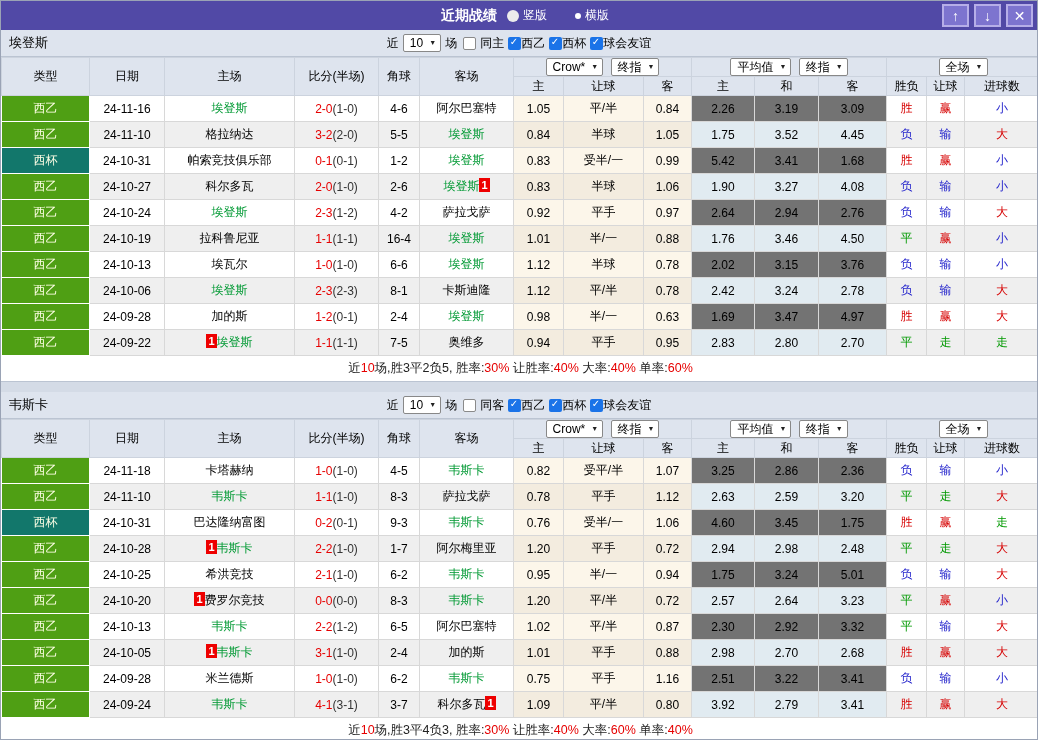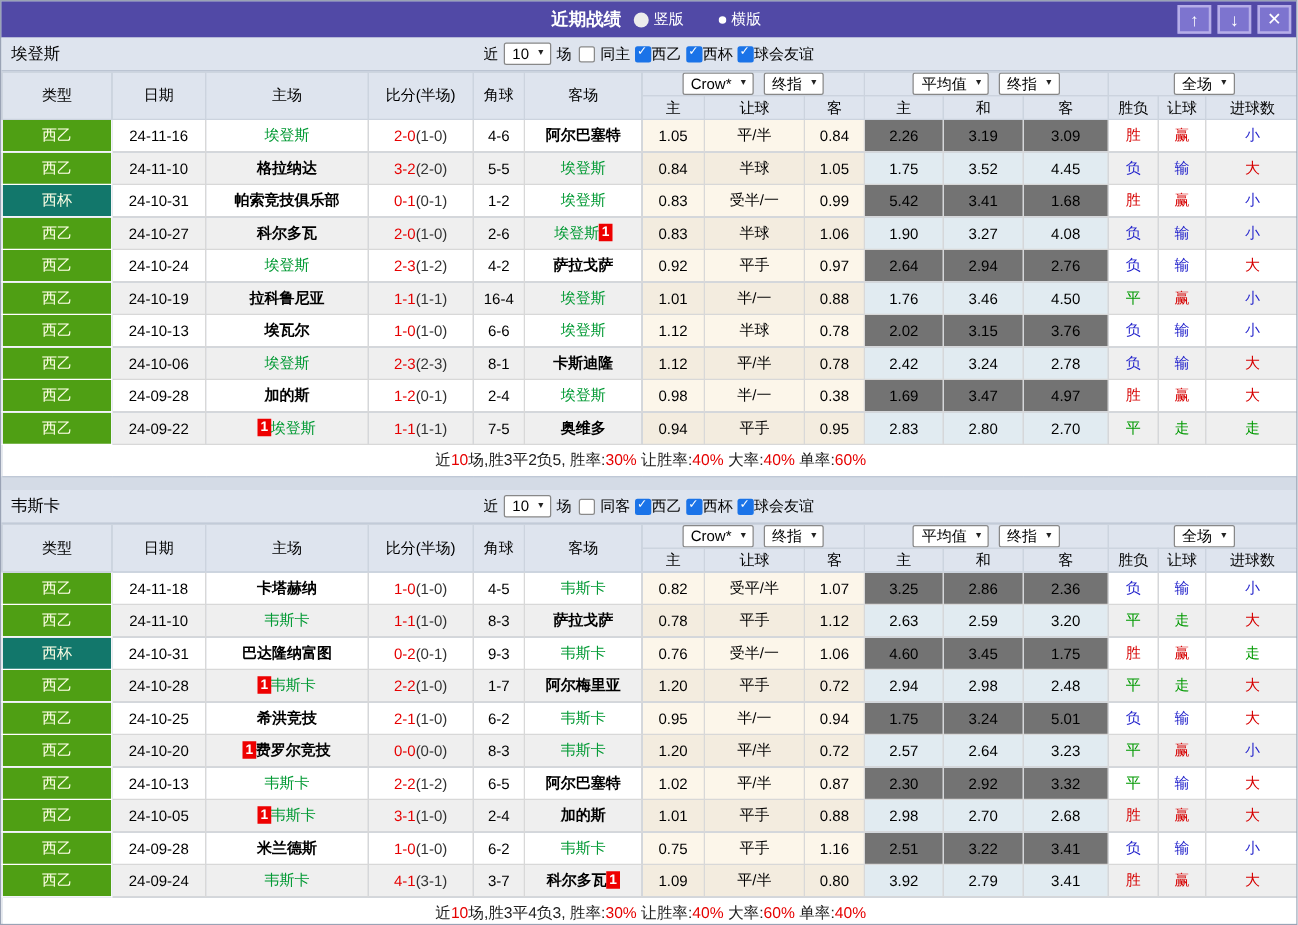--- a/index.html
+++ b/index.html
@@ -41,21 +41,21 @@
   tbody tr{height:26px;}
   tbody tr.odd td{background:#fff;}
   tbody tr.even td{background:#efefef;}
   tbody td{border-color:#d8d8d8;}
   td.type-cell{border-color:#fff;color:#ffffe6;}
   td.type-league{background:var(--league-green) !important;}
   td.type-cup{background:var(--cup-teal) !important;}
   tr.odd td.crow{background:#fcf6ea;} tr.even td.crow{background:#f3ecdf;}
   tr.odd td.avg{background:#737373;} tr.even td.avg{background:#e1ebf1;}
   .team-green{color:var(--team-green);cursor:pointer;}
-  .team-plain{color:#000;cursor:pointer;font-weight:bold;}
+  .team-plain{color:#000;cursor:pointer;}
   .badge{display:inline-block;background:#ee0000;color:#fff;font-size:11px;font-weight:bold;line-height:14px;padding:0 2px;vertical-align:1px;}
   .score-main{color:var(--red-num);}
   .score-half{color:#333;text-align:right;}
   td.res-red{color:var(--win-red);}
   td.res-blue{color:var(--lose-blue);}
   td.res-green{color:var(--draw-green);}
   tr.summary-row td{background:#fff;height:25px;font-size:12.5px;border-color:#fff;border-bottom:1px solid #bbc4d2;}
   .sum-k{color:#222;} .sum-r{color:var(--red-num);}
   .section-gap{height:10px;background:#d4dbe6;}
 </style>
@@ -316,21 +316,21 @@
             </tr>
             <tr class="odd">
               <td class="type-cell type-league">西乙</td>
               <td>24-09-28</td>
               <td><span class="team-plain">加的斯</span></td>
               <td><span class="score-main">1-2</span><span class="score-half">(0-1)</span></td>
               <td>2-4</td>
               <td><span class="team-green">埃登斯</span></td>
               <td class="crow">0.98</td>
               <td class="crow">半/一</td>
-              <td class="crow">0.38</td>
+              <td class="crow">0.63</td>
               <td class="avg">1.69</td>
               <td class="avg">3.47</td>
               <td class="avg">4.97</td>
               <td class="res-red">胜</td>
               <td class="res-red">赢</td>
               <td class="res-red">大</td>
             </tr>
             <tr class="even">
               <td class="type-cell type-league">西乙</td>
               <td>24-09-22</td>

